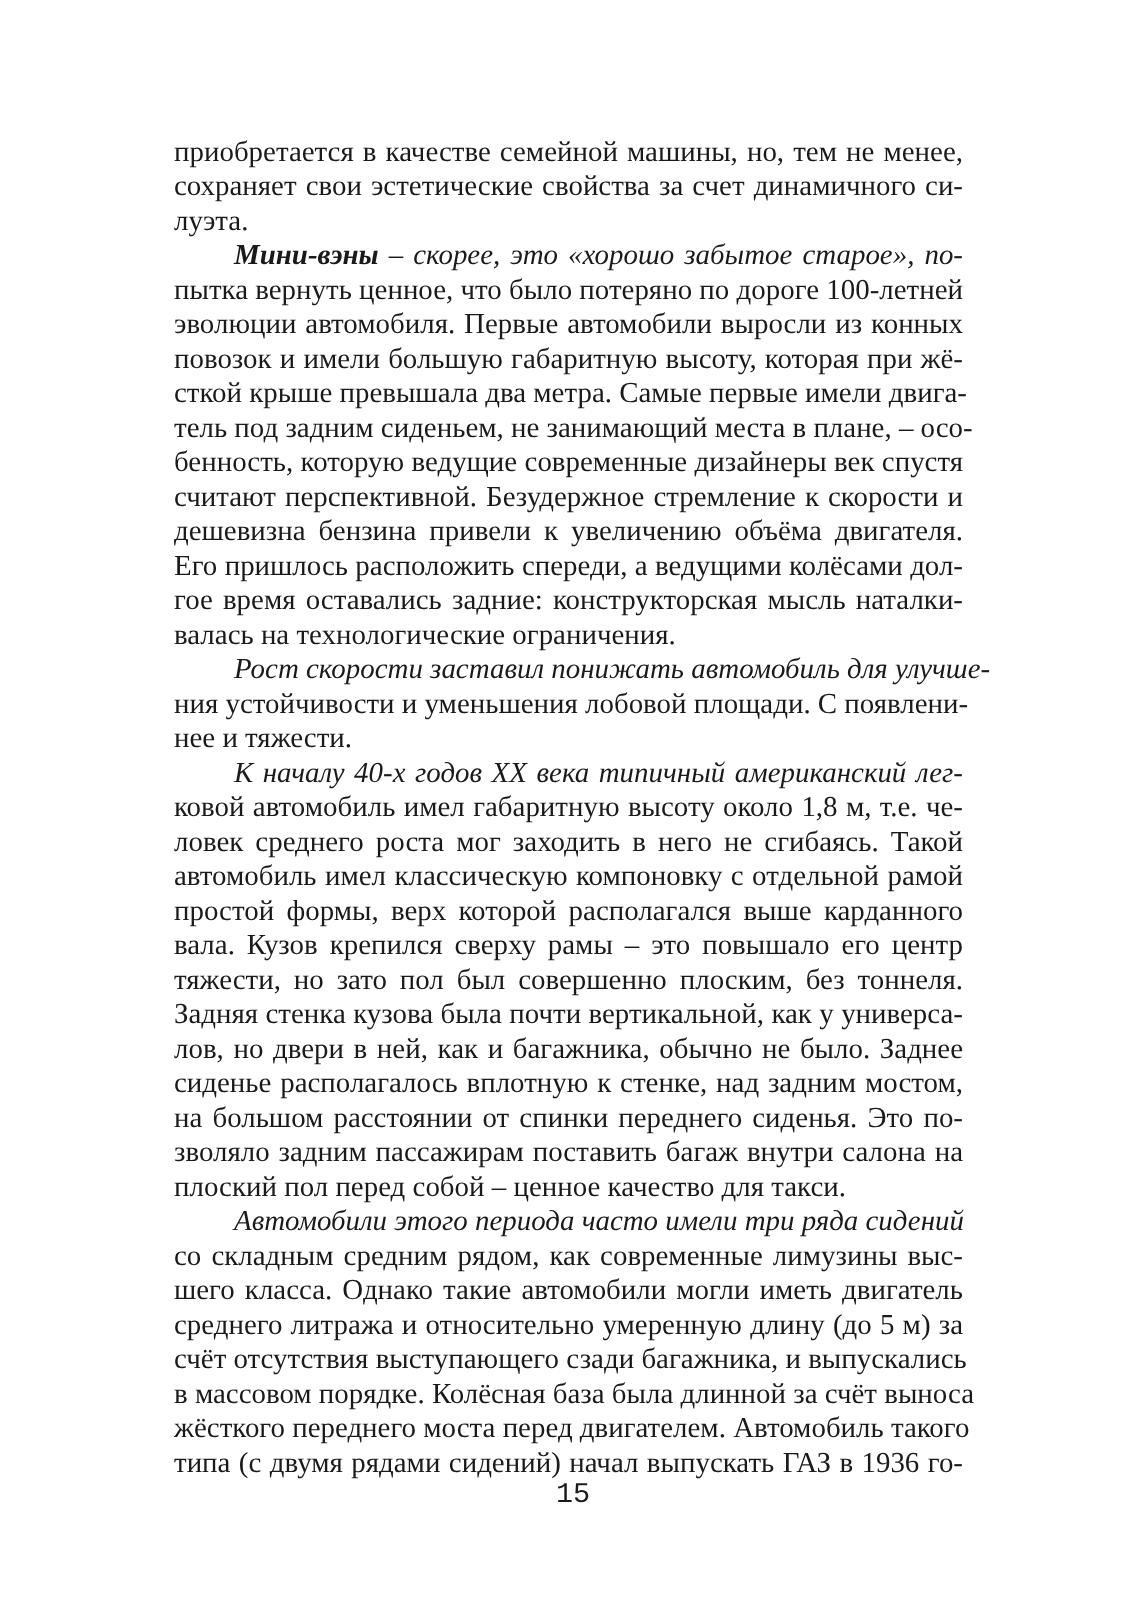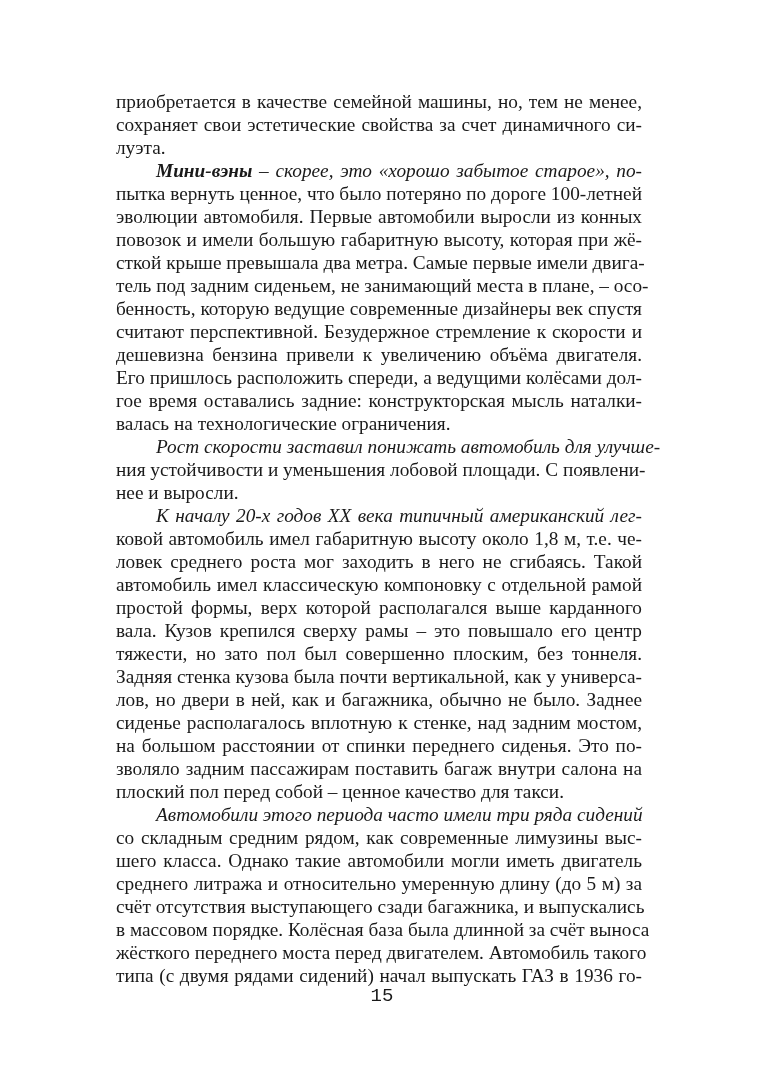--- a/index.html
+++ b/index.html
@@ -47,25 +47,25 @@
       <span class="line">считают перспективной. Безудержное стремление к скорости и</span>
       <span class="line">дешевизна бензина привели к увеличению объёма двигателя.</span>
       <span class="line">Его пришлось расположить спереди, а ведущими колёсами дол-</span>
       <span class="line">гое время оставались задние: конструкторская мысль наталки-</span>
       <span class="line last">валась на технологические ограничения.</span>
     </div>
 
     <div>
       <span class="line indent">Рост скорости заставил понижать автомобиль для улучше-</span>
       <span class="line">ния устойчивости и уменьшения лобовой площади. С появлени-</span>
-      <span class="line last">нее и выросли.</span>
+      <span class="line last">нее и тяжести.</span>
     </div>
 
     <div>
-      <span class="line indent">К началу 20-х годов XX века типичный американский лег-</span>
+      <span class="line indent">К началу 40-х годов XX века типичный американский лег-</span>
       <span class="line">ковой автомобиль имел габаритную высоту около 1,8 м, т.е. че-</span>
       <span class="line">ловек среднего роста мог заходить в него не сгибаясь. Такой</span>
       <span class="line">автомобиль имел классическую компоновку с отдельной рамой</span>
       <span class="line">простой формы, верх которой располагался выше карданного</span>
       <span class="line">вала. Кузов крепился сверху рамы – это повышало его центр</span>
       <span class="line">тяжести, но зато пол был совершенно плоским, без тоннеля.</span>
       <span class="line">Задняя стенка кузова была почти вертикальной, как у универса-</span>
       <span class="line">лов, но двери в ней, как и багажника, обычно не было. Заднее</span>
       <span class="line">сиденье располагалось вплотную к стенке, над задним мостом,</span>
       <span class="line">на большом расстоянии от спинки переднего сиденья. Это по-</span>

